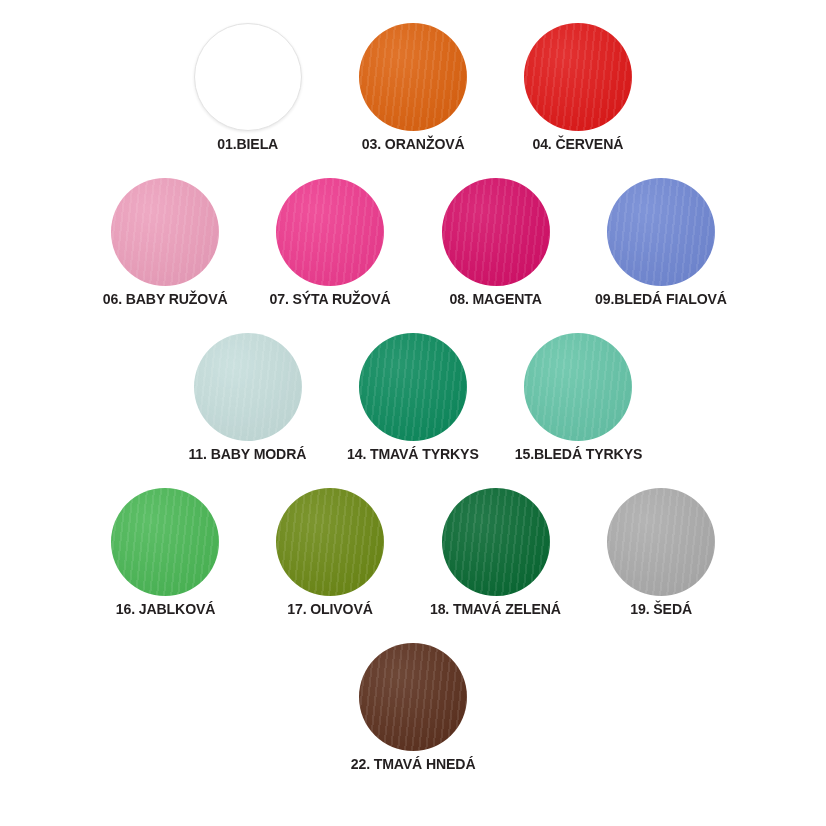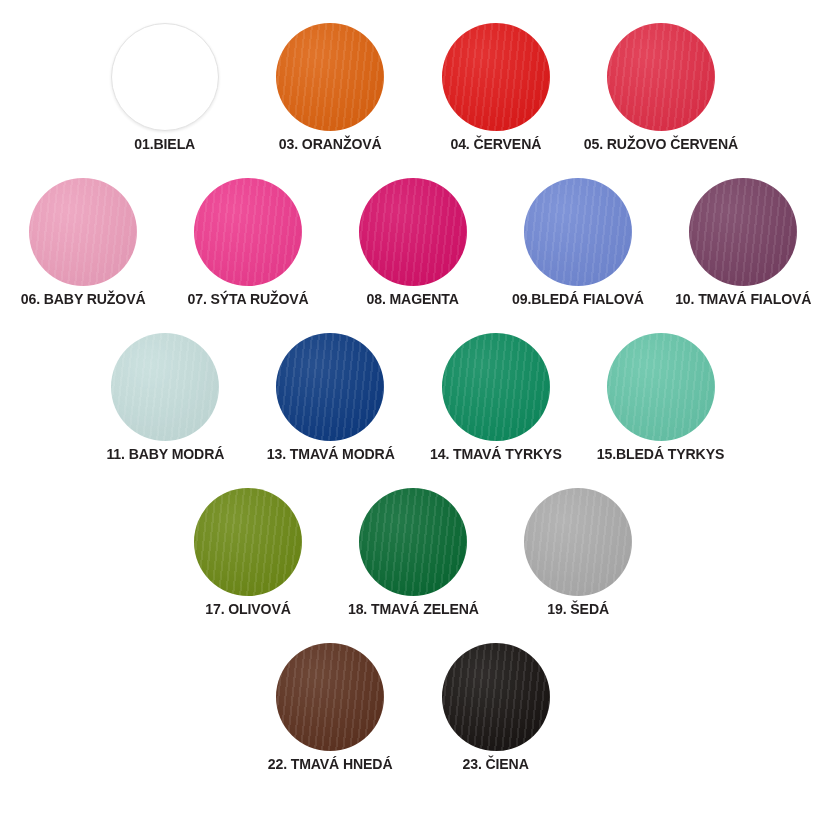--- a/index.html
+++ b/index.html
@@ -116,26 +116,20 @@
           <div class="swatch-disc" style="background: rgb(221, 100, 18);"></div>
         </div>
         <div class="swatch-label">03. ORANŽOVÁ</div>
       </div>
       <div class="swatch-cell">
         <div class="swatch-disc-wrap">
           <div class="swatch-disc" style="background: rgb(224, 27, 27);"></div>
         </div>
         <div class="swatch-label">04. ČERVENÁ</div>
       </div>
-      <div class="swatch-cell">
-        <div class="swatch-disc-wrap">
-          <div class="swatch-disc" style="background: rgb(224, 48, 73);"></div>
-        </div>
-        <div class="swatch-label">05. RUŽOVO ČERVENÁ</div>
-      </div>
     </div>
     <div class="swatch-row">
       <div class="swatch-cell">
         <div class="swatch-disc-wrap">
           <div class="swatch-disc" style="background: rgb(237, 160, 189);"></div>
         </div>
         <div class="swatch-label">06. BABY RUŽOVÁ</div>
       </div>
       <div class="swatch-cell">
         <div class="swatch-disc-wrap">
@@ -148,56 +142,50 @@
           <div class="swatch-disc" style="background: rgb(213, 18, 106);"></div>
         </div>
         <div class="swatch-label">08. MAGENTA</div>
       </div>
       <div class="swatch-cell">
         <div class="swatch-disc-wrap">
           <div class="swatch-disc" style="background: rgb(114, 137, 212);"></div>
         </div>
         <div class="swatch-label">09.BLEDÁ FIALOVÁ</div>
       </div>
-      <div class="swatch-cell">
-        <div class="swatch-disc-wrap">
-          <div class="swatch-disc" style="background: rgb(120, 66, 100);"></div>
-        </div>
-        <div class="swatch-label">10. TMAVÁ FIALOVÁ</div>
-      </div>
     </div>
     <div class="swatch-row">
       <div class="swatch-cell">
         <div class="swatch-disc-wrap">
           <div class="swatch-disc" style="background: rgb(198, 222, 220);"></div>
         </div>
         <div class="swatch-label">11. BABY MODRÁ</div>
       </div>
       <div class="swatch-cell">
         <div class="swatch-disc-wrap">
-          <div class="swatch-disc" style="background: rgb(15, 60, 130);"></div>
-        </div>
-        <div class="swatch-label">13. TMAVÁ MODRÁ</div>
-      </div>
-      <div class="swatch-cell">
-        <div class="swatch-disc-wrap">
           <div class="swatch-disc" style="background: rgb(15, 140, 95);"></div>
         </div>
         <div class="swatch-label">14. TMAVÁ TYRKYS</div>
       </div>
       <div class="swatch-cell">
         <div class="swatch-disc-wrap">
           <div class="swatch-disc" style="background: rgb(103, 197, 169);"></div>
         </div>
         <div class="swatch-label">15.BLEDÁ TYRKYS</div>
       </div>
     </div>
     <div class="swatch-row">
       <div class="swatch-cell">
         <div class="swatch-disc-wrap">
+          <div class="swatch-disc" style="background: rgb(76, 184, 87);"></div>
+        </div>
+        <div class="swatch-label">16. JABLKOVÁ</div>
+      </div>
+      <div class="swatch-cell">
+        <div class="swatch-disc-wrap">
           <div class="swatch-disc" style="background: rgb(110, 138, 24);"></div>
         </div>
         <div class="swatch-label">17. OLIVOVÁ</div>
       </div>
       <div class="swatch-cell">
         <div class="swatch-disc-wrap">
           <div class="swatch-disc" style="background: rgb(11, 107, 53);"></div>
         </div>
         <div class="swatch-label">18. TMAVÁ ZELENÁ</div>
       </div>
@@ -208,20 +196,14 @@
         <div class="swatch-label">19. ŠEDÁ</div>
       </div>
     </div>
     <div class="swatch-row">
       <div class="swatch-cell">
         <div class="swatch-disc-wrap">
           <div class="swatch-disc" style="background: rgb(94, 51, 33);"></div>
         </div>
         <div class="swatch-label">22. TMAVÁ HNEDÁ</div>
       </div>
-      <div class="swatch-cell">
-        <div class="swatch-disc-wrap">
-          <div class="swatch-disc" style="background: rgb(26, 22, 20);"></div>
-        </div>
-        <div class="swatch-label">23. ČIENA</div>
-      </div>
     </div>
   </div>
 
 </body></html>

